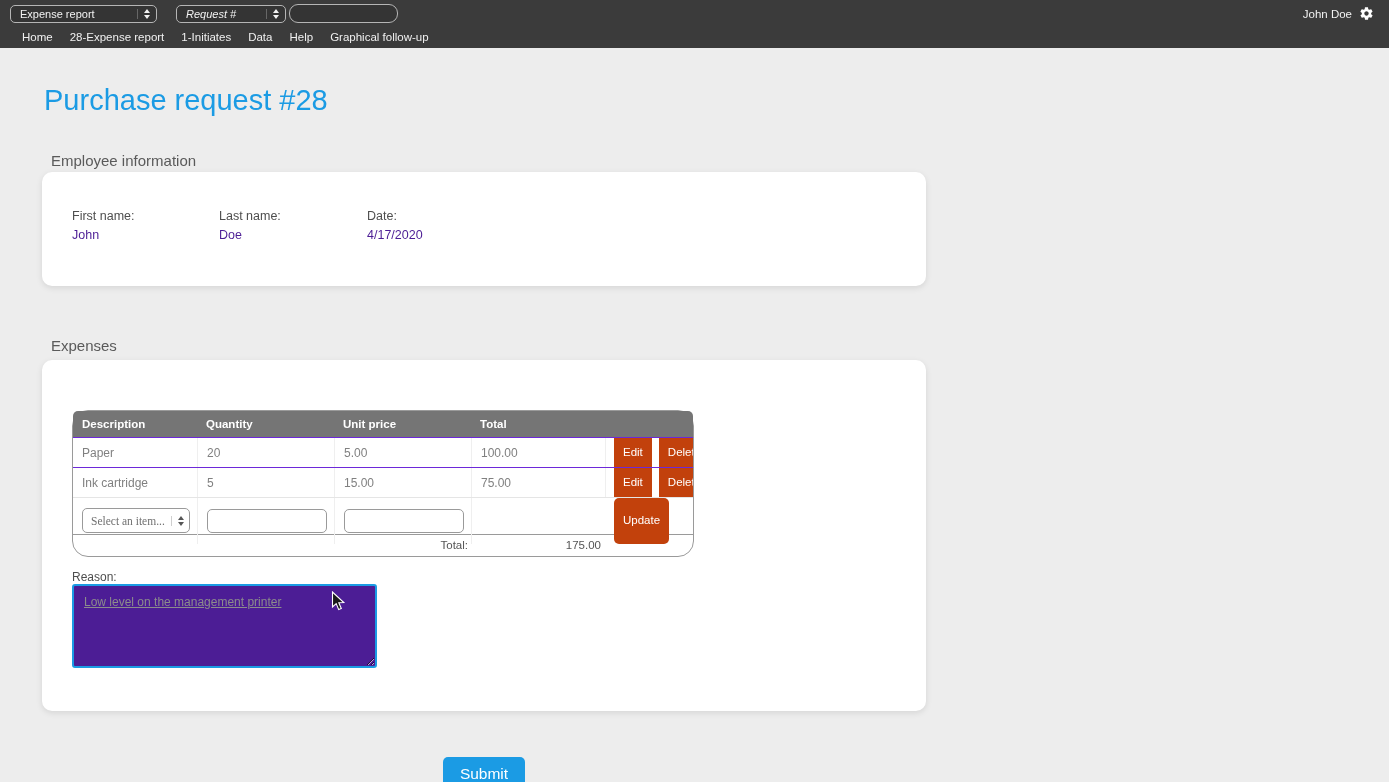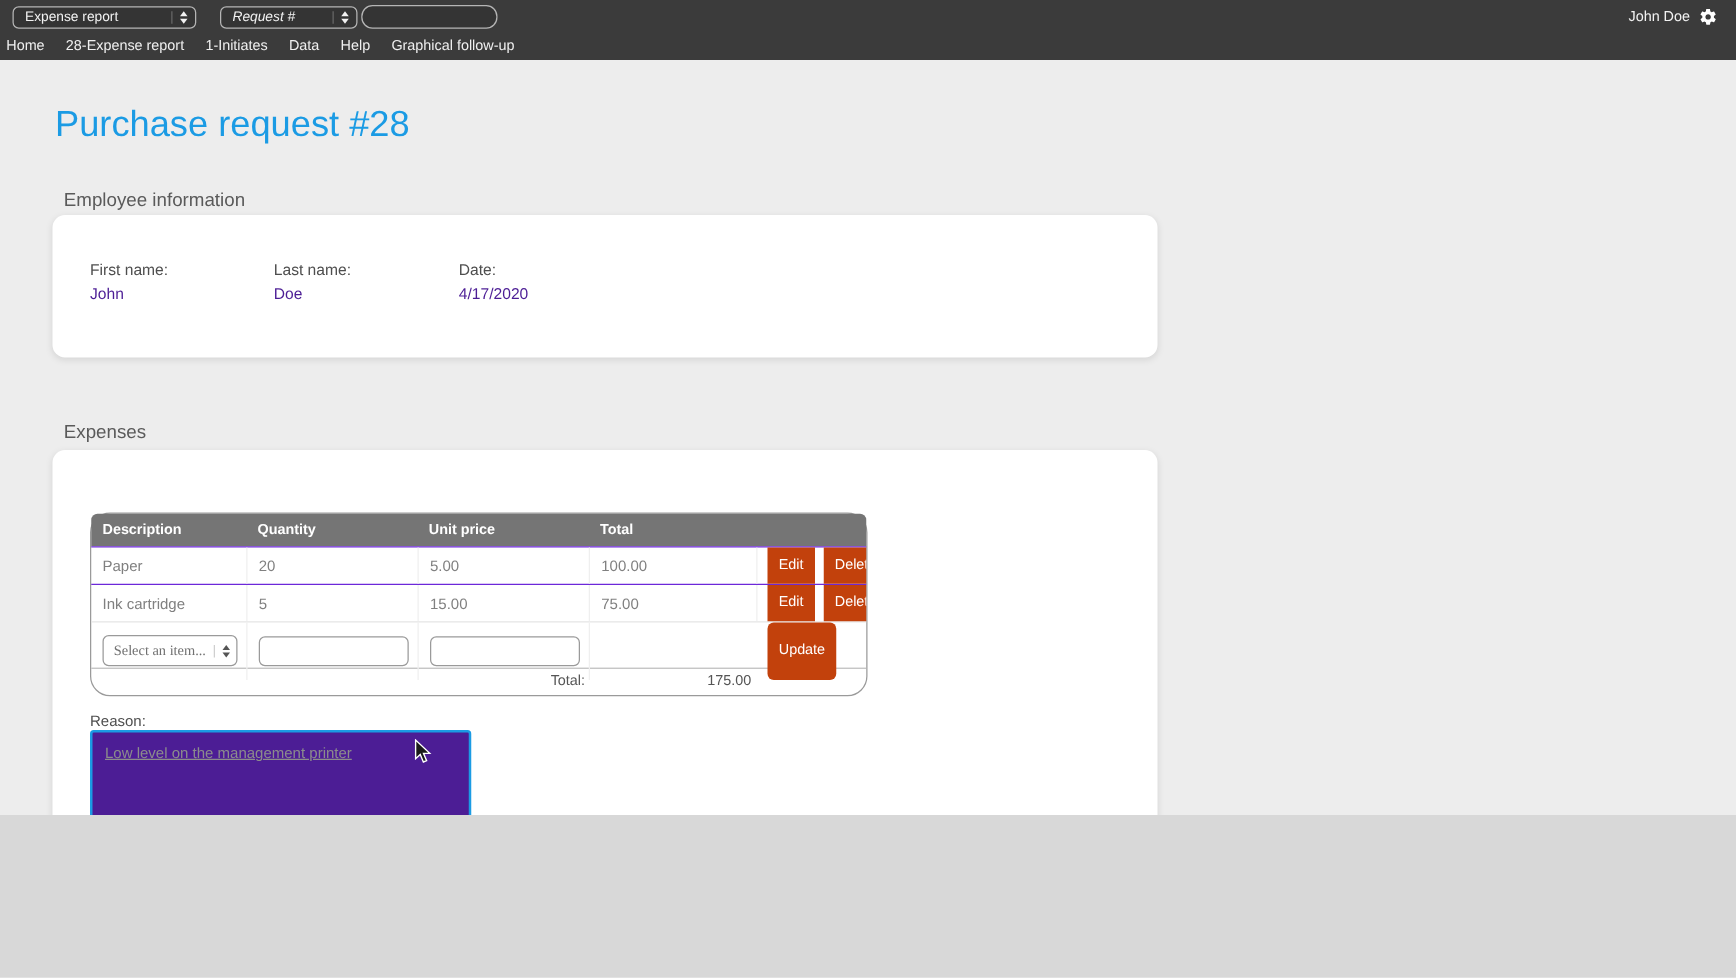--- a/index.html
+++ b/index.html
@@ -1,20 +1,20 @@
 <!DOCTYPE html>
 <html><head>
 <meta charset="utf-8">
 <style>
   * { margin:0; padding:0; box-sizing:border-box; }
   html,body { background:#d8d8d8; }
   body { font-family:"Liberation Sans", sans-serif; }
 
   .screen {
-    position:relative; width:1389px; height:652px;
+    position:relative; width:1389px; height:782px;
     background:#ededed; overflow:hidden; margin:0 auto;
   }
 
   
   .topbar {
     position:absolute; left:0; top:0; width:1389px; height:48px;
     background:#3b3b3b;
   }
   .fake-select {
     position:absolute; top:5px; height:18px;
@@ -38,21 +38,21 @@
 
   .user-area {
     position:absolute; right:15px; top:0; height:27px;
     display:flex; align-items:center; gap:7px;
   }
   .user-name { color:#f2f2f2; font-size:11.5px; }
   .gear-btn { display:flex; align-items:center; cursor:pointer; }
 
   .navmenu {
     position:absolute; left:0; top:26px; width:1389px; height:22px;
-    display:flex; align-items:center; gap:17px; padding-left:5px;
+    display:flex; align-items:center; gap:17px; padding-left:22px;
   }
   .navmenu .nav-item { color:#f0f0f0; font-size:11.5px; cursor:pointer; white-space:nowrap; }
 
   
   .page-title {
     position:absolute; left:44px; top:84px;
     font-size:29px; color:#1b9be4; font-weight:400;
   }
   .section-heading {
     position:absolute; font-size:15px; color:#5a5a5a; font-weight:400;

